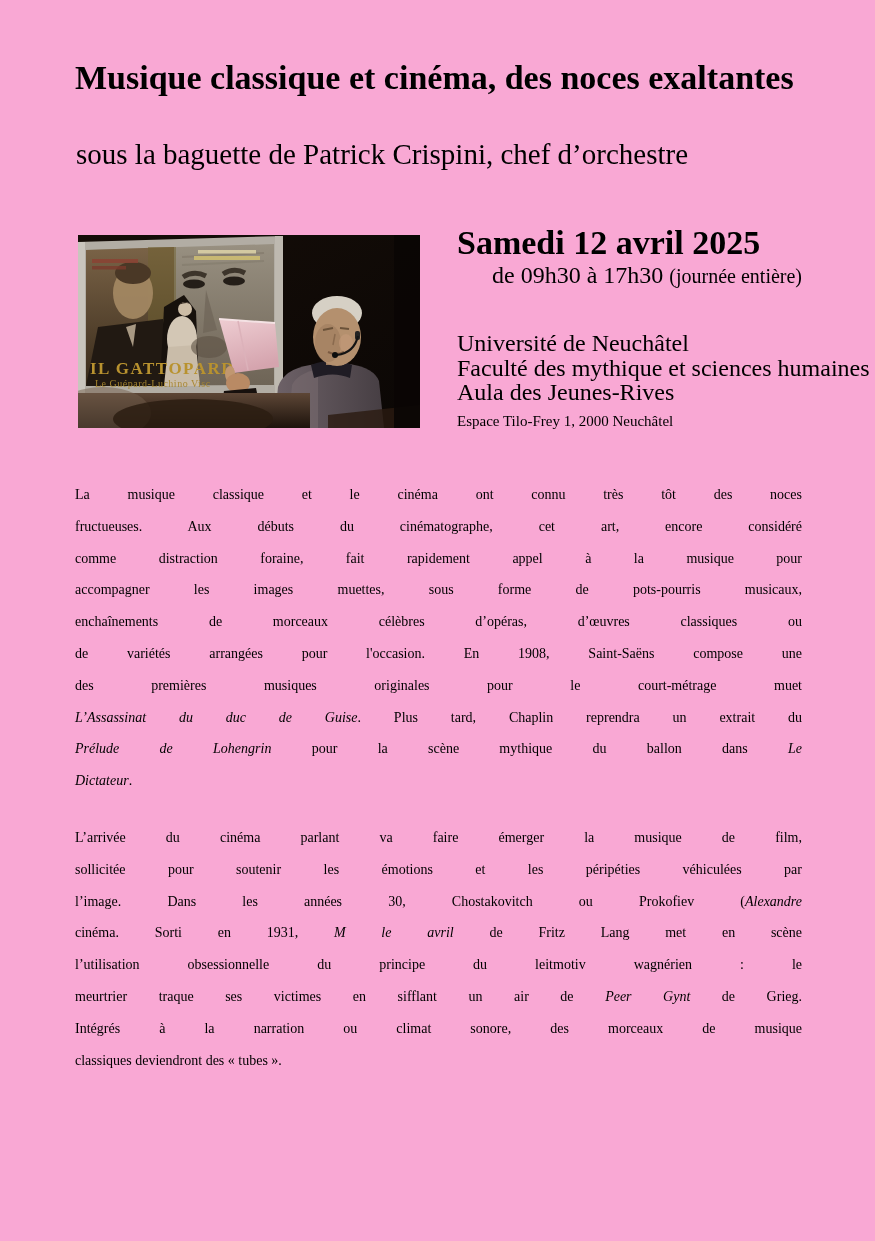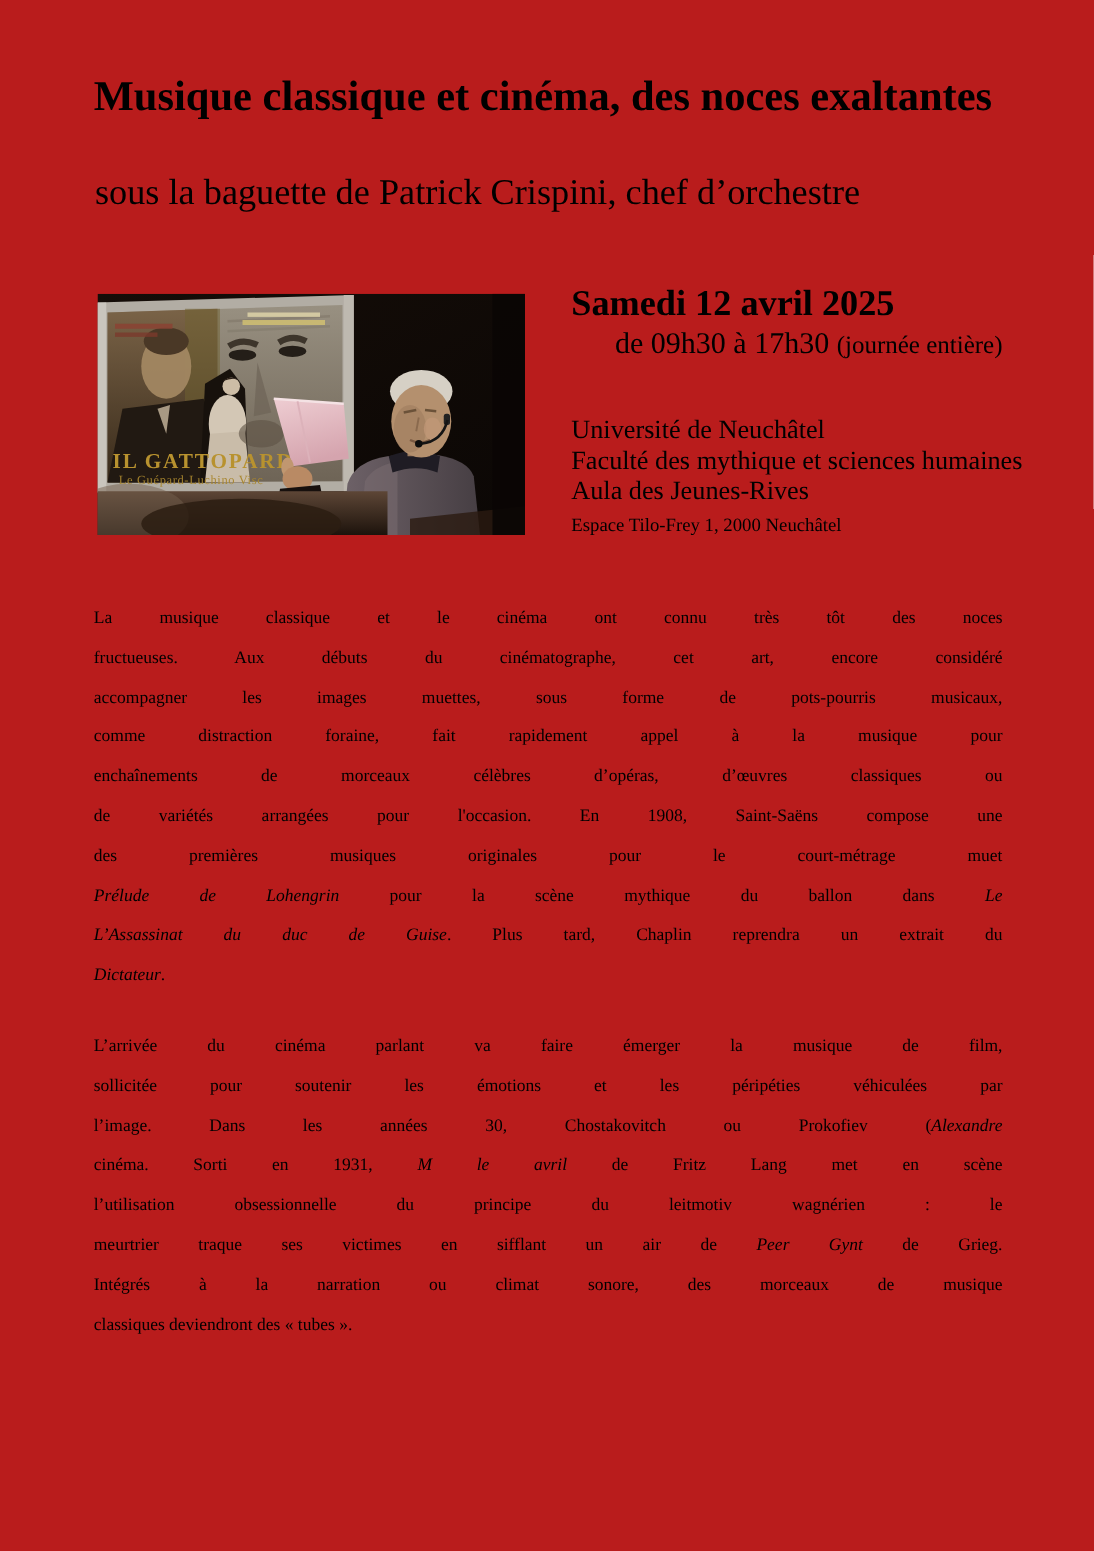--- a/index.html
+++ b/index.html
@@ -1,38 +1,38 @@
 <!DOCTYPE html>
 <html><head>
 <meta charset="utf-8">
 <style>
   * { margin:0; padding:0; box-sizing:border-box; }
   html,body { background:#ffffff; }
   .page {
-    position:relative; width:875px; height:1241px; background:#b91c1c;
+    position:relative; width:875px; height:1241px; background:#f9a8d4;
     font-family:"Liberation Serif","DejaVu Serif",serif; color:#000;
     overflow:hidden;
   }
   .title {
     position:absolute; left:75px; top:57px;
     font-size:34px; font-weight:bold; line-height:41px; white-space:nowrap;
   }
   .subtitle {
     position:absolute; left:76px; top:139px;
     font-size:29px; line-height:30px; white-space:nowrap;
   }
   .photo {
     position:absolute; left:78px; top:235px; width:342px; height:193px;
   }
   .photo svg { display:block; width:342px; height:193px; }
   .event-col { position:absolute; left:457px; top:226px; width:370px; }
-  .event-date { font-size:29px; font-weight:bold; line-height:34px; white-space:nowrap; }
+  .event-date { font-size:34px; font-weight:bold; line-height:34px; white-space:nowrap; }
   .event-time { font-size:24px; line-height:30px; white-space:nowrap;margin-left:35px; }
   .event-time .note { font-size:20px; }
-  .event-venue { margin-top:40px; font-size:21px; line-height:24.5px; }
+  .event-venue { margin-top:40px; font-size:24px; line-height:24.5px; }
   .event-venue div { white-space:nowrap; }
   .event-address { margin-top:4px; font-size:15px; line-height:24.5px; white-space:nowrap; }
   .para {
     position:absolute; left:75px; width:727px;
     font-size:14px; line-height:31.8px;
   }
   .para .line { text-align:justify; text-align-last:justify; }
   .para .line.last { text-align-last:left; }
   .para .it { font-style:italic; }
   #para-1 { top:479px; }
@@ -169,27 +169,27 @@
       <div>Université de Neuchâtel</div>
       <div>Faculté des mythique et sciences humaines</div>
       <div>Aula des Jeunes-Rives</div>
     </div>
     <div class="event-address">Espace Tilo-Frey 1, 2000 Neuchâtel</div>
   </div>
 
   <div class="para" id="para-1">
       <div class="line"><span>La musique classique et le cinéma ont connu très tôt des noces</span></div>
       <div class="line"><span>fructueuses. Aux débuts du cinématographe, cet art, encore considéré</span></div>
+      <div class="line"><span>comme distraction foraine, fait rapidement appel à la musique pour</span></div>
       <div class="line"><span>accompagner les images muettes, sous forme de pots-pourris musicaux,</span></div>
-      <div class="line"><span>comme distraction foraine, fait rapidement appel à la musique pour</span></div>
       <div class="line"><span>enchaînements de morceaux célèbres d’opéras, d’œuvres classiques ou</span></div>
       <div class="line"><span>de variétés arrangées pour l'occasion. En 1908, Saint-Saëns compose une</span></div>
       <div class="line"><span>des premières musiques originales pour le court-métrage muet</span></div>
+      <div class="line"><span class="it">L’Assassinat du duc de Guise</span><span>. Plus tard, Chaplin reprendra un extrait du</span></div>
       <div class="line"><span class="it">Prélude de Lohengrin</span><span> pour la scène mythique du ballon dans </span><span class="it">Le</span></div>
-      <div class="line"><span class="it">L’Assassinat du duc de Guise</span><span>. Plus tard, Chaplin reprendra un extrait du</span></div>
       <div class="line last"><span class="it">Dictateur</span><span>.</span></div>
     </div>
   <div class="para" id="para-2">
       <div class="line"><span>L’arrivée du cinéma parlant va faire émerger la musique de film,</span></div>
       <div class="line"><span>sollicitée pour soutenir les émotions et les péripéties véhiculées par</span></div>
       <div class="line"><span>l’image. Dans les années 30, Chostakovitch ou Prokofiev (</span><span class="it">Alexandre</span></div>
       <div class="line"><span>cinéma. Sorti en 1931, </span><span class="it">M le avril</span><span> de Fritz Lang met en scène</span></div>
       <div class="line"><span>l’utilisation obsessionnelle du principe du leitmotiv wagnérien : le</span></div>
       <div class="line"><span>meurtrier traque ses victimes en sifflant un air de </span><span class="it">Peer Gynt</span><span> de Grieg.</span></div>
       <div class="line"><span>Intégrés à la narration ou climat sonore, des morceaux de musique</span></div>

